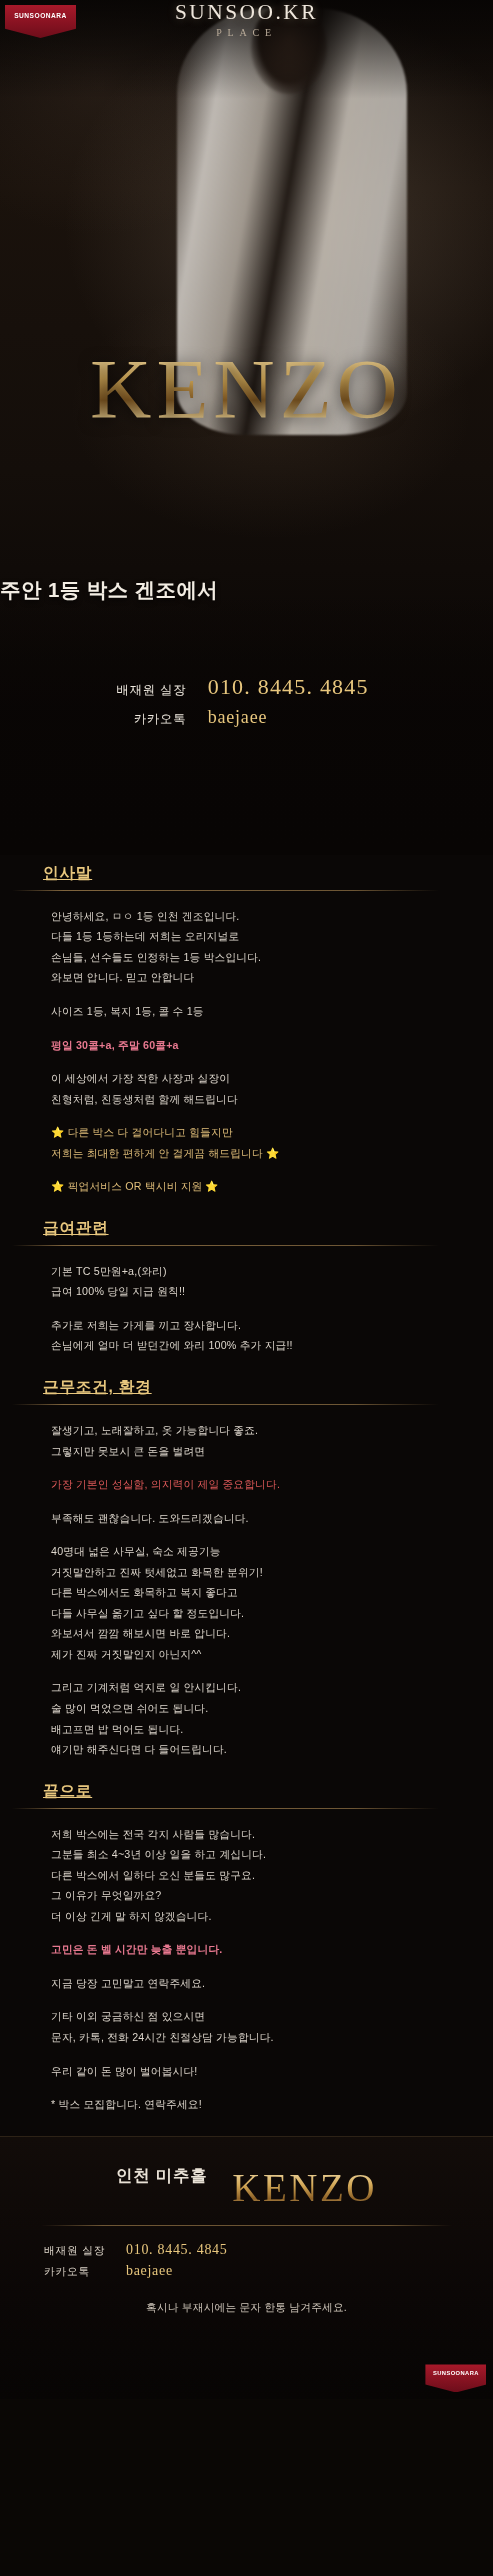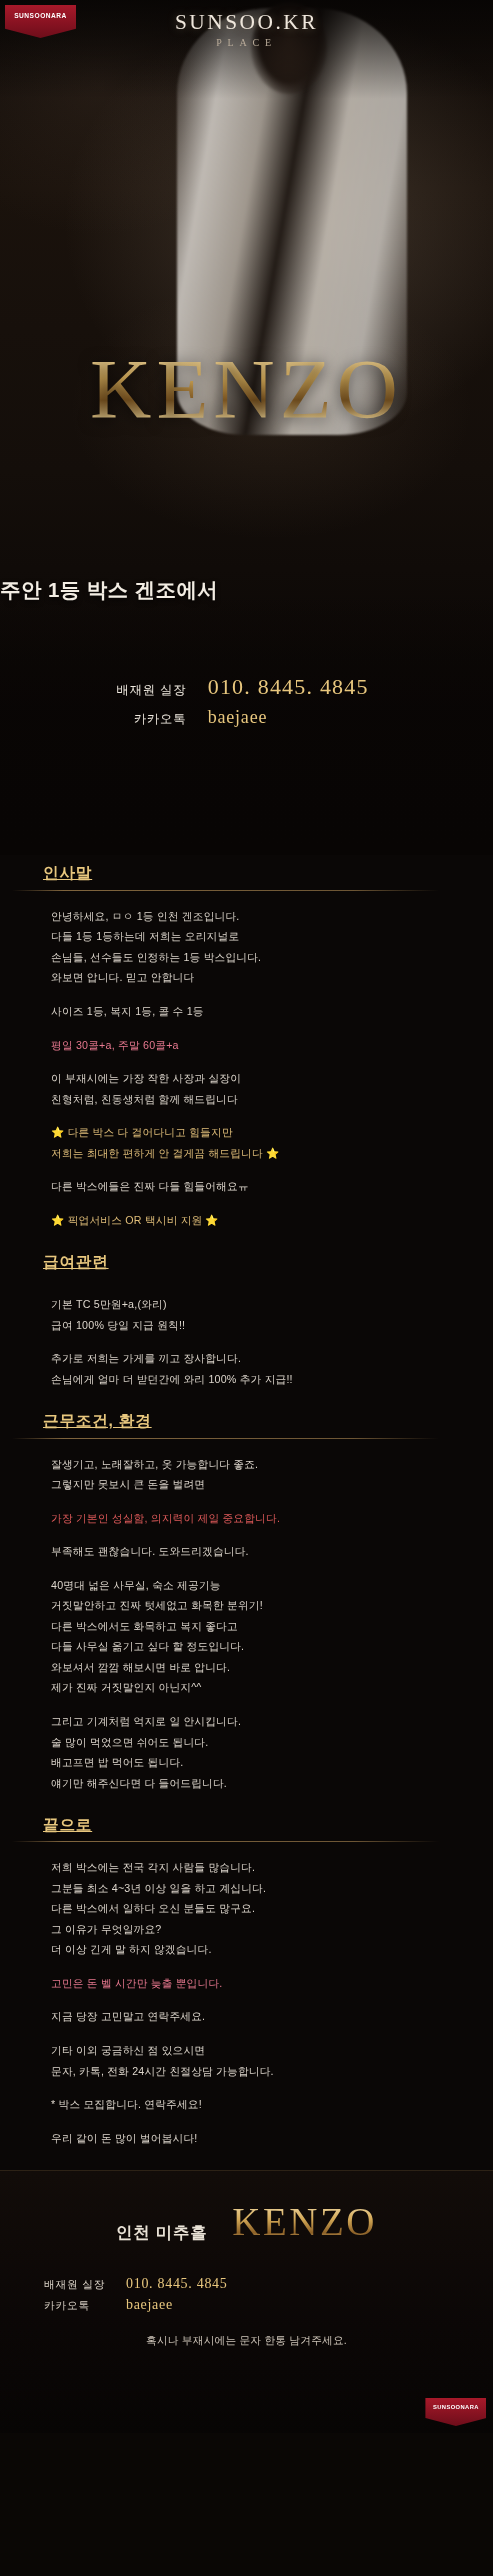--- a/index.html
+++ b/index.html
@@ -68,21 +68,21 @@
     background: linear-gradient(180deg,#a8192a 0%, #6d0d1a 100%);
     clip-path: polygon(0 0, 100% 0, 100% 72%, 50% 100%, 0 72%);
     display: flex; align-items: flex-start; justify-content: center;
     padding-top: 7.4px;
   }
   .logo-badge span {
     color: #fff; font-size: 6.6px; letter-spacing: 0.5px; font-weight: bold;
   }
 
   .brand-top {
-    position: absolute; left: 0; top: 10px; width: 493px;
+    position: absolute; left: 0; top: 0; width: 493px;
     text-align: center;
   }
   .brand-top .b1 {
     font-family: "Liberation Serif", serif;
     font-size: 21.4px; letter-spacing: 2.5px;
     color: #efe7dc;
     text-shadow: 0 0 10px rgba(255,230,190,0.35);
   }
   .brand-top .b2 {
     font-family: "Liberation Serif", serif;
@@ -161,35 +161,35 @@
   }
   .body-block {
     margin: 0 36px 0 51px;
     color: #ded7cd;
     font-size: 10.7px;
     line-height: 1.92;
     letter-spacing: 0.2px;
   }
   .body-block p { margin: 0 0 13px 0; }
   .body-block p:last-child { margin-bottom: 0; }
-  .pink { color: #e7788f; }
+  .pink { color: #e7788f; font-weight: bold; }
   .red { color: #e05a5a; }
   .gold { color: #e2bf7a; }
 
   
   .footer {
     position: relative;
     width: 493px;
     height: 263px;
     background: linear-gradient(180deg,#120c09 0%, #0b0706 60%, #070504 100%);
     border-top: 0.8px solid rgba(160,125,75,0.25);
     padding-top: 28px;
   }
   .footer-brandrow {
-    display: flex; align-items: flex-end; justify-content: center; gap: 25px;
+    display: flex; align-items: flex-start; justify-content: center; gap: 25px;
   }
   .footer-brandrow .city {
     color: #e9e2d6; font-size: 16.4px; font-weight: bold; letter-spacing: 0.8px;
   }
   .footer-brandrow .kenzo {
     font-family: "Liberation Serif", serif;
     font-size: 39px; letter-spacing: 2.5px;
     background: linear-gradient(180deg,#f6e6bd 0%, #d3a856 45%, #8c6026 75%, #e4cb8f 100%);
     -webkit-background-clip: text; background-clip: text; color: transparent;
   }
@@ -252,23 +252,22 @@
     </div>
   </div>
 
   <div class="content" id="sections-root">
       <div class="section">
         <div class="sec-head">인사말</div>
         <div class="body-block">
           <p><span>안녕하세요, ㅁㅇ 1등 인천 겐조입니다.</span><br><span>다들 1등 1등하는데 저희는 오리지널로</span><br><span>손님들, 선수들도 인정하는 1등 박스입니다.</span><br><span>와보면 압니다. 믿고 안합니다</span></p>
           <p><span>사이즈 1등, 복지 1등, 콜 수 1등</span></p>
           <p class="pink"><span>평일 30콜+a, 주말 60콜+a</span></p>
-          <p><span>이 부재시에는 가장 작한 사장과 실장이</span><br><span>친형처럼, 친동생처럼 함께 해드립니다</span></p>
+          <p><span>이 세상에서 가장 작한 사장과 실장이</span><br><span>친형처럼, 친동생처럼 함께 해드립니다</span></p>
           <p class="gold"><span>⭐ 다른 박스 다 걸어다니고 힘들지만</span><br><span>저희는 최대한 편하게 안 걸게끔 해드립니다 ⭐</span></p>
-          <p><span>다른 박스에들은 진짜 다들 힘들어해요ㅠ</span></p>
           <p class="gold"><span>⭐ 픽업서비스 OR 택시비 지원 ⭐</span></p>
         </div>
       </div>
       <div class="section">
         <div class="sec-head">급여관련</div>
         <div class="body-block">
           <p><span>기본 TC 5만원+a,(와리)</span><br><span>급여 100% 당일 지급 원칙!!</span></p>
           <p><span>추가로 저희는 가게를 끼고 장사합니다.</span><br><span>손님에게 얼마 더 받던간에 와리 100% 추가 지급!!</span></p>
         </div>
       </div>
@@ -282,22 +281,22 @@
           <p><span>그리고 기계처럼 억지로 일 안시킵니다.</span><br><span>술 많이 먹었으면 쉬어도 됩니다.</span><br><span>배고프면 밥 먹어도 됩니다.</span><br><span>얘기만 해주신다면 다 들어드립니다.</span></p>
         </div>
       </div>
       <div class="section">
         <div class="sec-head">끝으로</div>
         <div class="body-block">
           <p><span>저희 박스에는 전국 각지 사람들 많습니다.</span><br><span>그분들 최소 4~3년 이상 일을 하고 계십니다.</span><br><span>다른 박스에서 일하다 오신 분들도 많구요.</span><br><span>그 이유가 무엇일까요?</span><br><span>더 이상 긴게 말 하지 않겠습니다.</span></p>
           <p class="pink"><span>고민은 돈 벨 시간만 늦출 뿐입니다.</span></p>
           <p><span>지금 당장 고민말고 연락주세요.</span></p>
           <p><span>기타 이외 궁금하신 점 있으시면</span><br><span>문자, 카톡, 전화 24시간 친절상담 가능합니다.</span></p>
+          <p><span>우리 같이 돈 많이 벌어봅시다!</span></p>
           <p><span>* 박스 모집합니다. 연락주세요!</span></p>
-          <p><span>우리 같이 돈 많이 벌어봅시다!</span></p>
         </div>
       </div>
     </div>
 
   <div class="footer">
     <div class="footer-brandrow">
       <div class="city">인천 미추홀</div>
       <div class="kenzo">KENZO</div>
     </div>
     <div class="footer-rule"></div>

